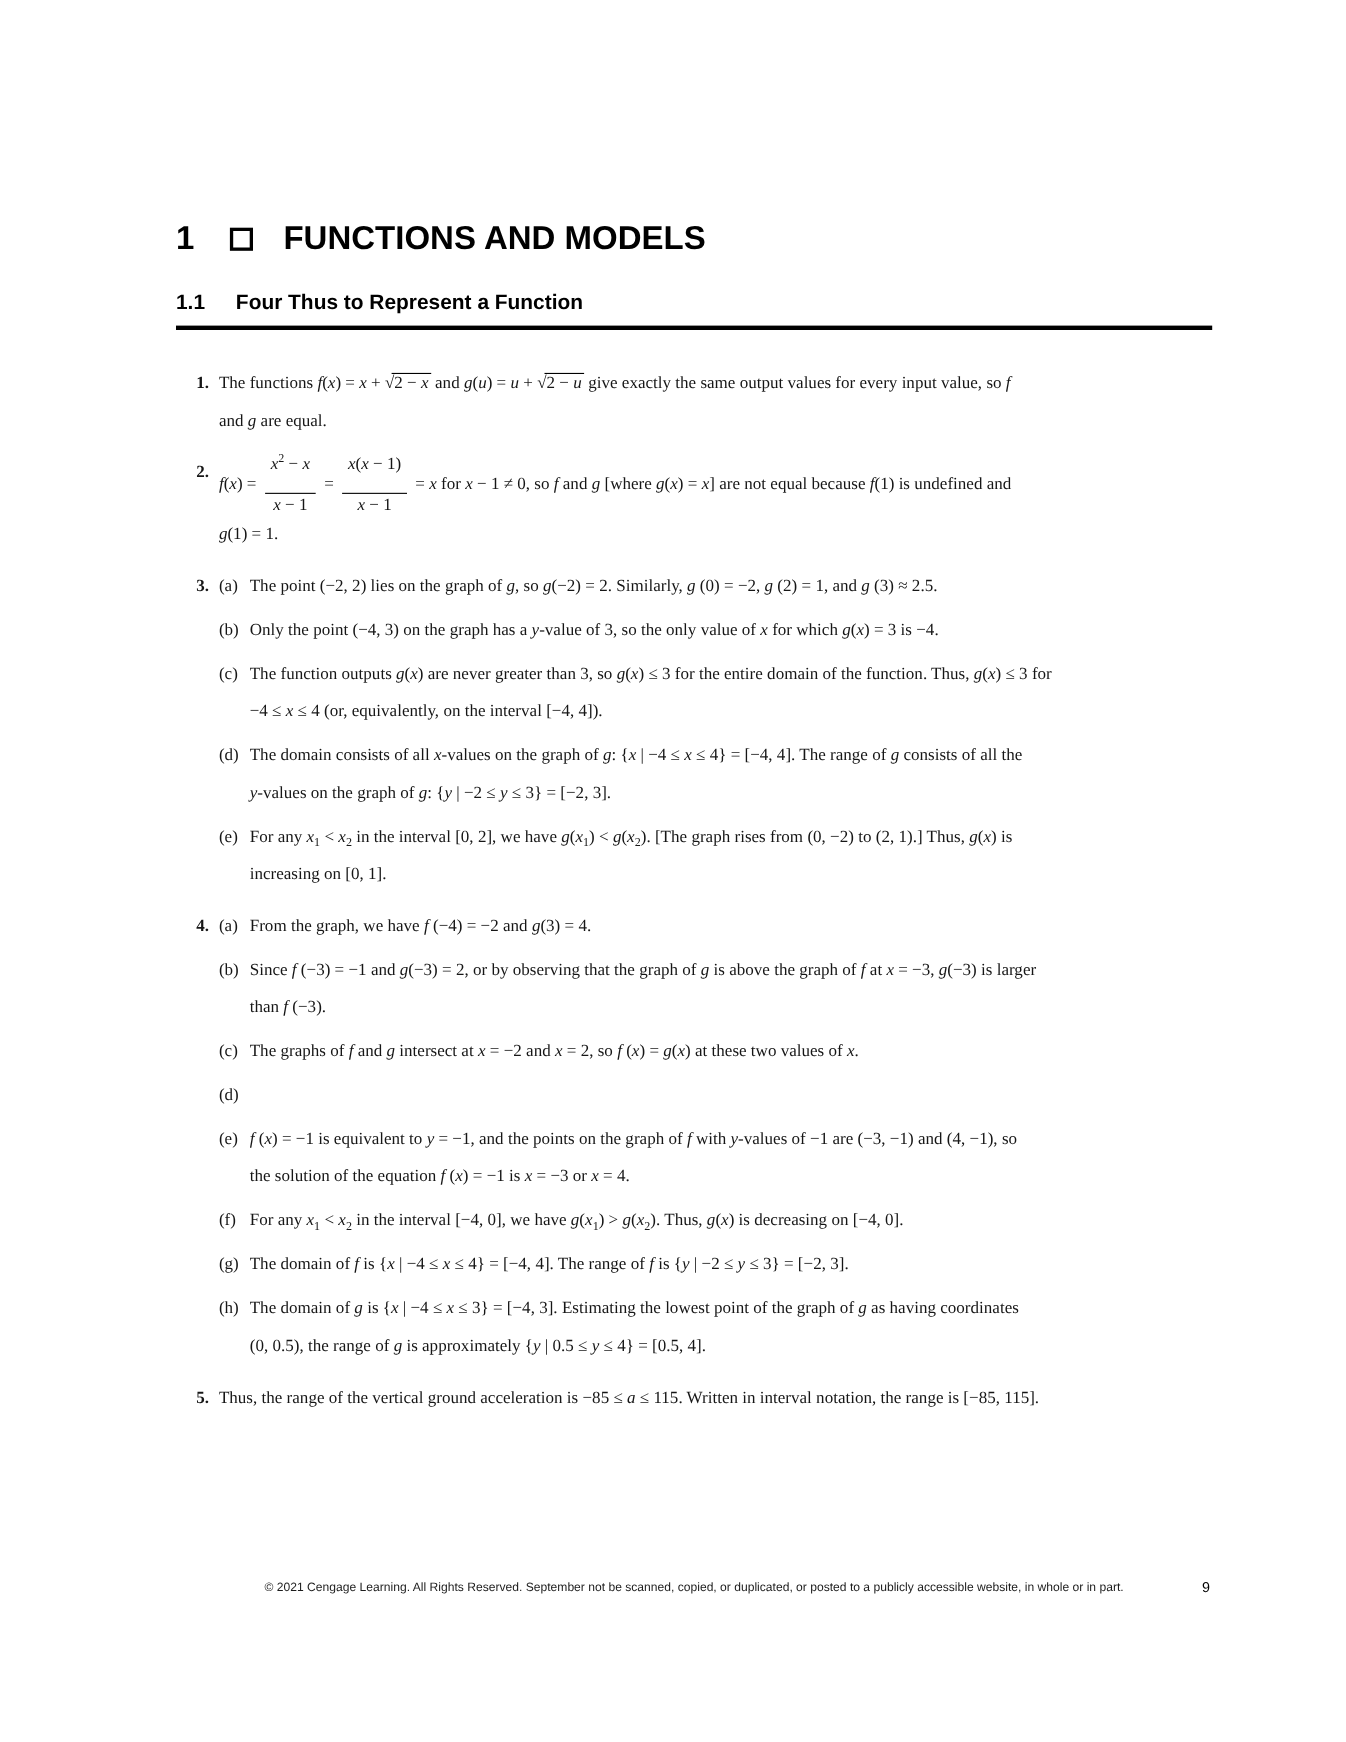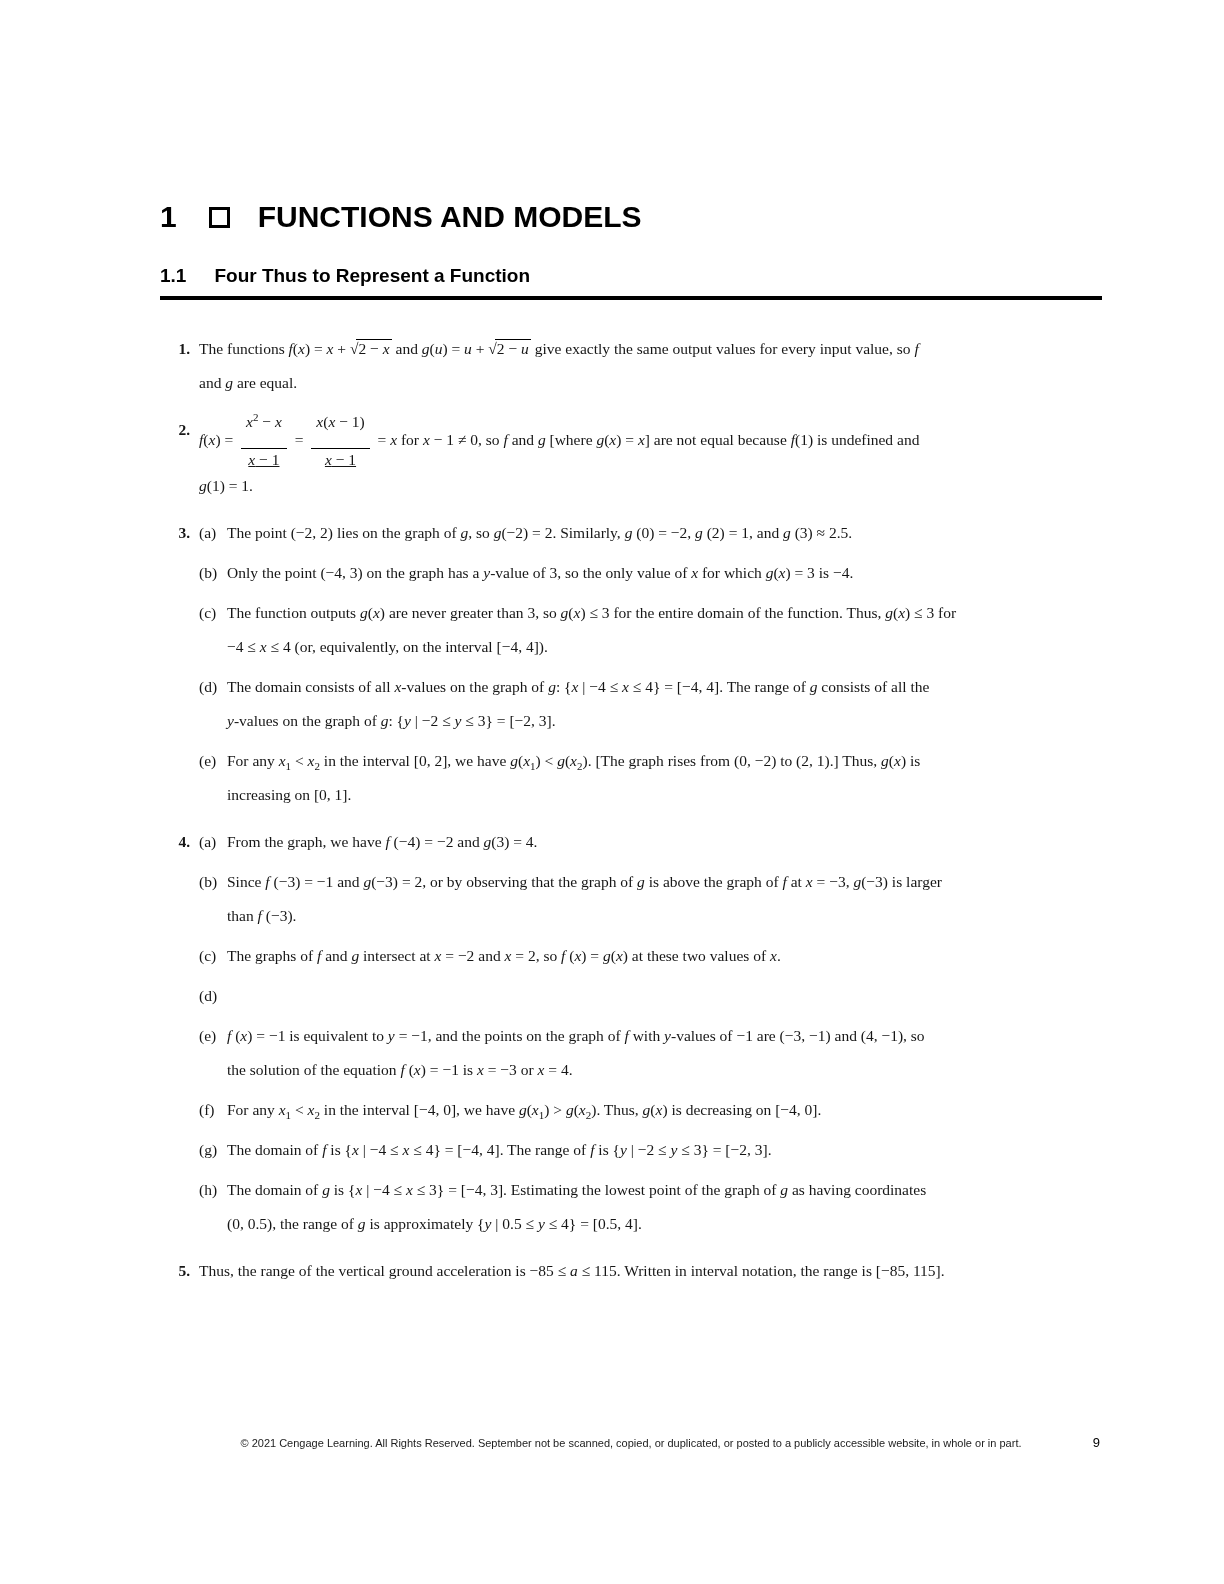--- a/index.html
+++ b/index.html
@@ -66,21 +66,21 @@
   sub, sup { font-size: 11px; line-height: 0; }
   
   .frac {
     display: inline-block;
     vertical-align: middle;
     text-align: center;
     line-height: 1.15;
     margin: 0 4px;
   }
   .frac .num { display: block; border-bottom: 1px solid #000; padding: 0 5px 18px; }
-  .frac .den { display: block; padding: 2px 5px 0; text-decoration: underline; }
+  .frac .den { display: block; padding: 2px 5px 0; }
   
   .sqrt { white-space: nowrap; }
   .sqrt .rad { border-top: 1.2px solid #000; padding: 0 2px 0 2px; margin-left: -2px; }
   
   .footer {
     position: absolute;
     left: 160px;
     right: 122px;
     top: 1437px;
     font-family: "Liberation Sans", sans-serif;

